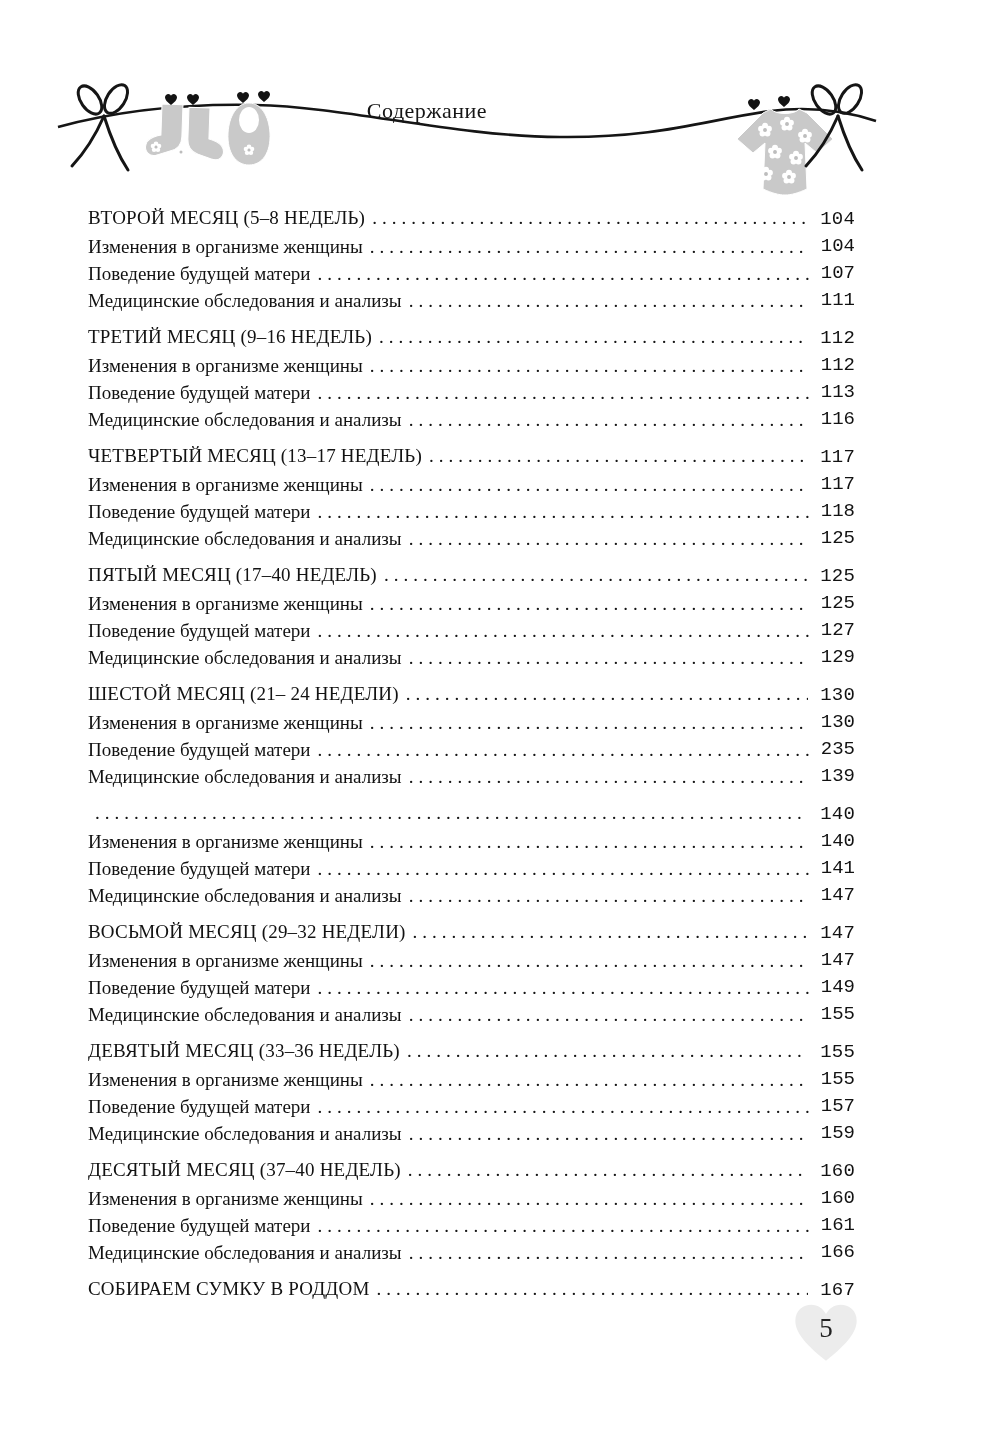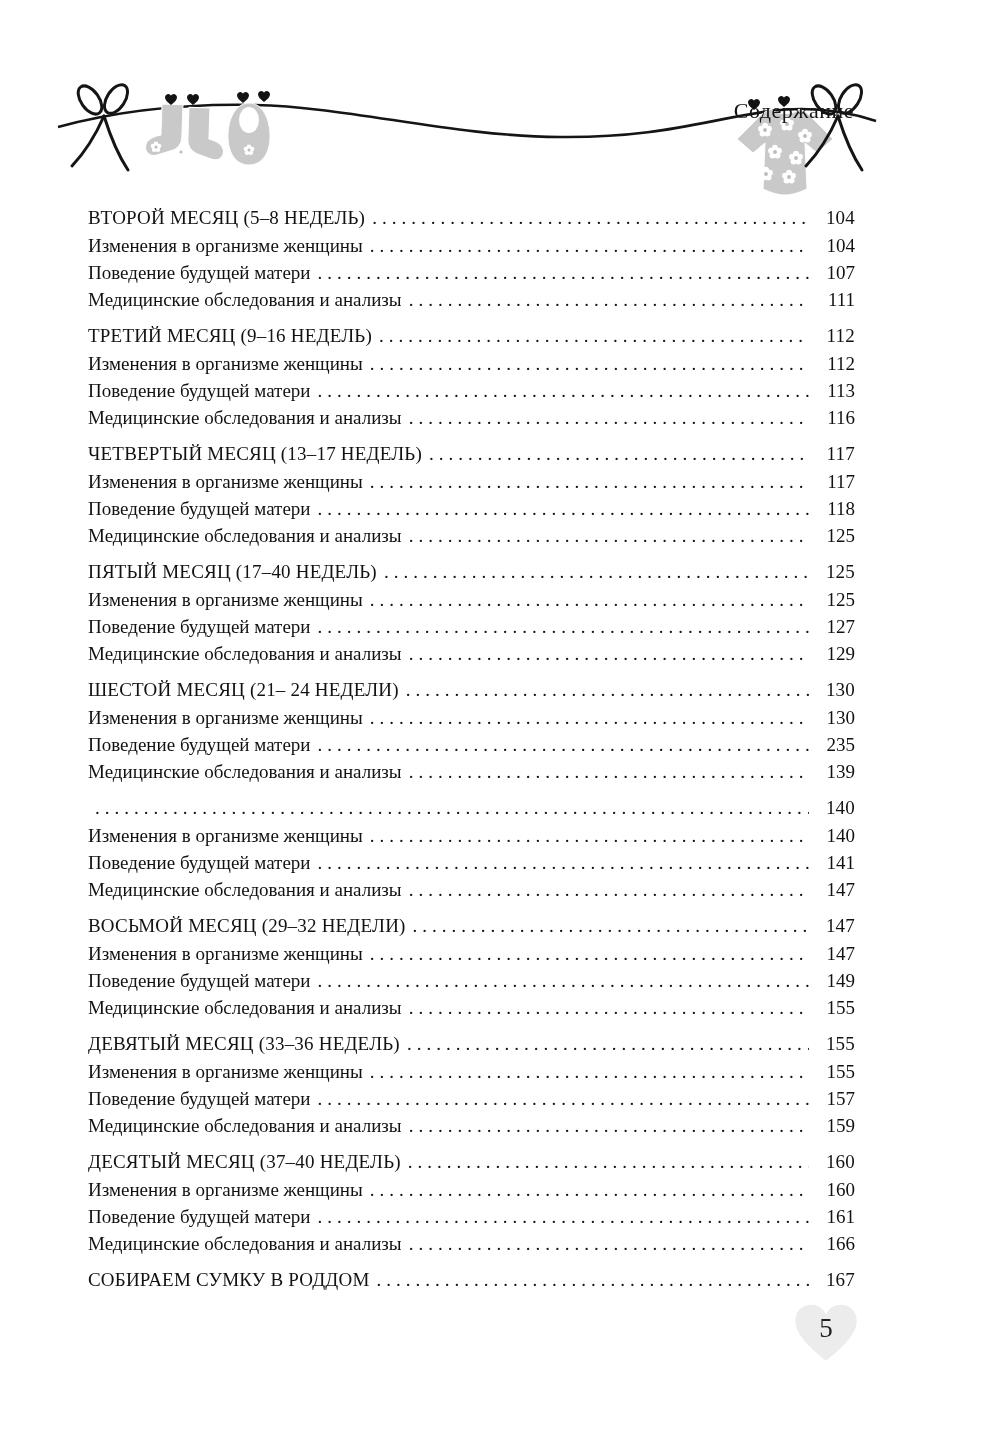--- a/index.html
+++ b/index.html
@@ -2,34 +2,34 @@
 <html><head>
 <meta charset="utf-8">
 <style>
   html,body{margin:0;padding:0;background:#ffffff;}
   .page{
     position:relative;width:986px;height:1447px;background:#ffffff;
     overflow:hidden;font-family:"Liberation Serif",serif;color:#121212;
   }
   .deco-svg{position:absolute;top:0;left:0;}
   .header-title{
-    position:absolute;top:98px;left:0;width:854px;text-align:right;
+    position:absolute;top:98px;left:0;width:854px;text-align:center;
     font-size:22px;letter-spacing:0.5px;color:#151515;
   }
   .toc{position:absolute;top:204px;left:88px;width:767px;}
   .toc-section{margin-bottom:9px;}
   .toc-row{display:flex;align-items:baseline;font-size:19px;}
   .toc-heading-row{line-height:28px;letter-spacing:0.2px;justify-content:flex-end;}
-  .toc-item-row{line-height:27px;}
+  .toc-item-row{line-height:27px;align-items:center;}
   .toc-label{white-space:nowrap;}
   .toc-dots{
     flex:1;overflow:hidden;white-space:nowrap;
     margin-left:7px;letter-spacing:5px;color:#161616;
   }
-  .toc-page{min-width:34px;text-align:right;padding-left:12px;}
+  .toc-page{min-width:34px;text-align:right;padding-left:12px;font-family:Liberation Mono, monospace;}
   .page-heart{
     position:absolute;left:792px;top:1302px;width:68px;height:60px;
   }
   .page-heart svg{position:absolute;top:0;left:0;}
   .page-heart .num{
     position:absolute;top:0;left:0;width:68px;height:52px;
     display:flex;align-items:center;justify-content:center;
     font-size:27px;color:#222;
   }
   .bowline{fill:none;stroke:#151515;stroke-width:3;stroke-linecap:round;}

